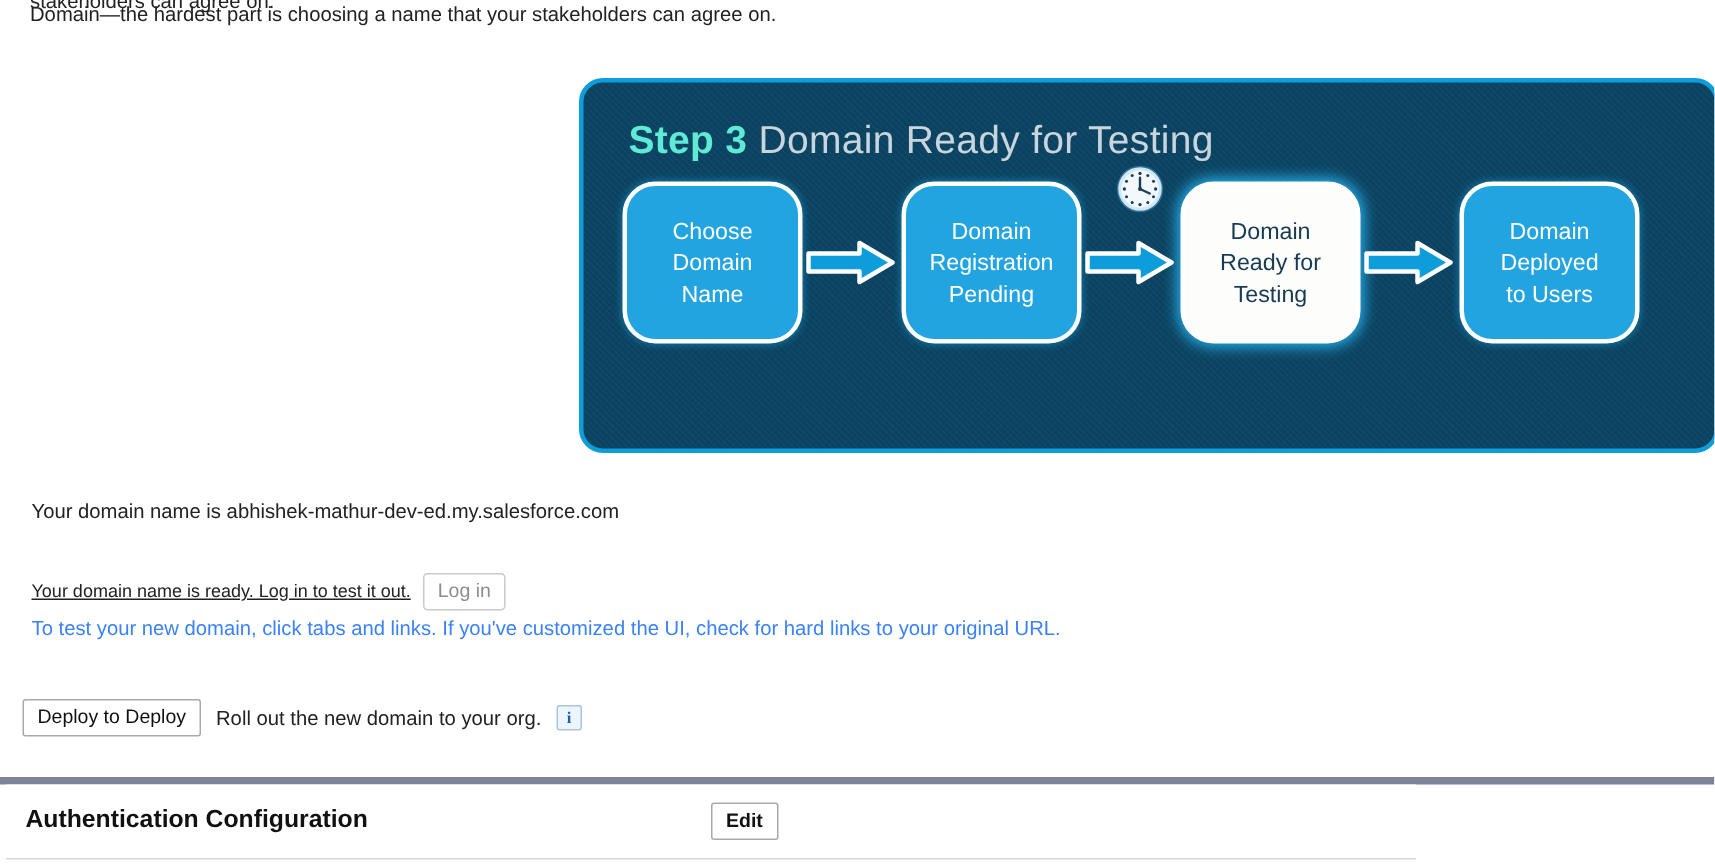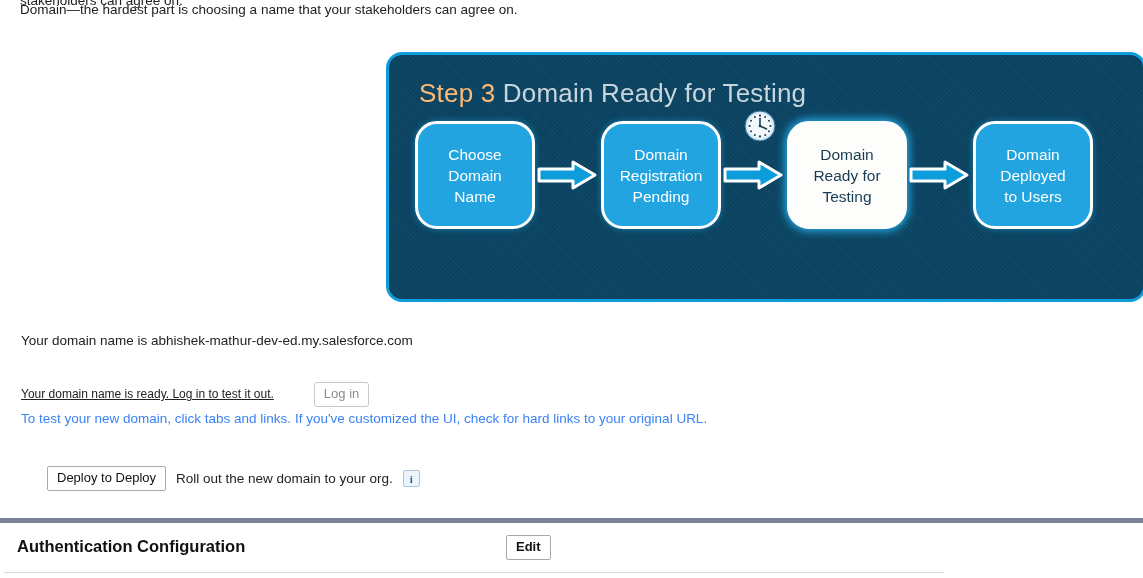--- a/index.html
+++ b/index.html
@@ -61,22 +61,22 @@
     position: absolute;
     left: 30px;
     top: 23px;
     font-size: 26px;
     line-height: 30px;
     color: #c9d5dd;
     letter-spacing: 0.2px;
     white-space: nowrap;
   }
   .banner-title .step-num {
-    font-weight: normal;
-    color: #fdba74;
+    font-weight: bold;
+    color: #5eead4;
   }
 
   
   .flow {
     position: absolute;
     left: 26px;
     top: 60px;
     width: 716px;
     height: 120px;
     display: flex;
@@ -172,21 +172,20 @@
     font-family: "Liberation Sans", sans-serif;
     font-size: 13px;
     line-height: 14px;
     padding: 4px 9px 5px 9px;
     border: 1px solid #c9c9c9;
     border-radius: 3px;
     background: #ffffff;
     color: #8d8d8d;
     cursor: pointer;
     white-space: nowrap;
-    margin-left: 32px;
   }
   .btn.enabled {
     color: #111111;
     border: 1px solid #a9a9a9;
     border-radius: 2px;
   }
 
   .test-line {
     position: absolute;
     left: 21px;

